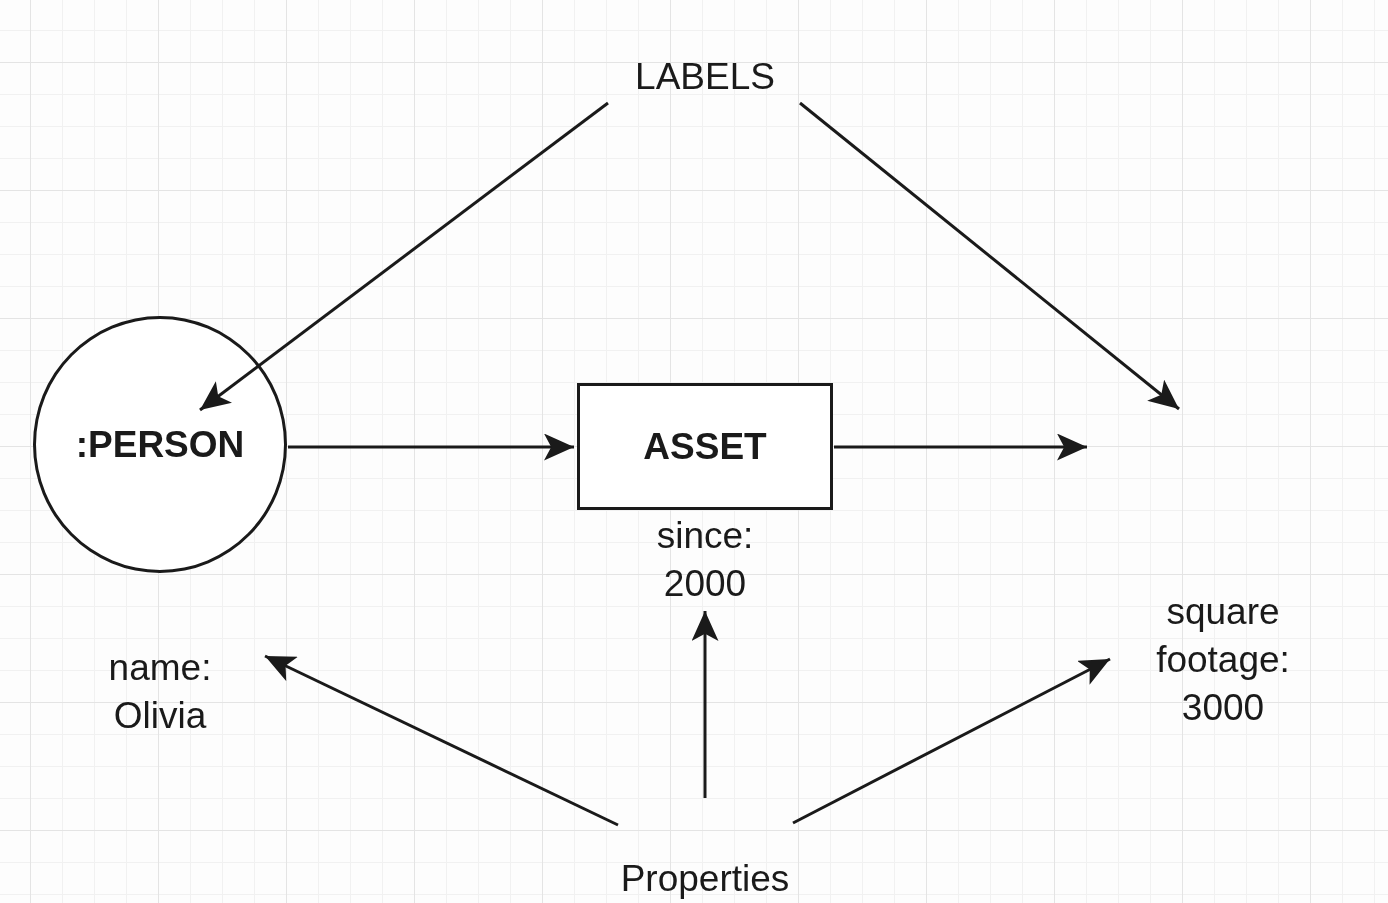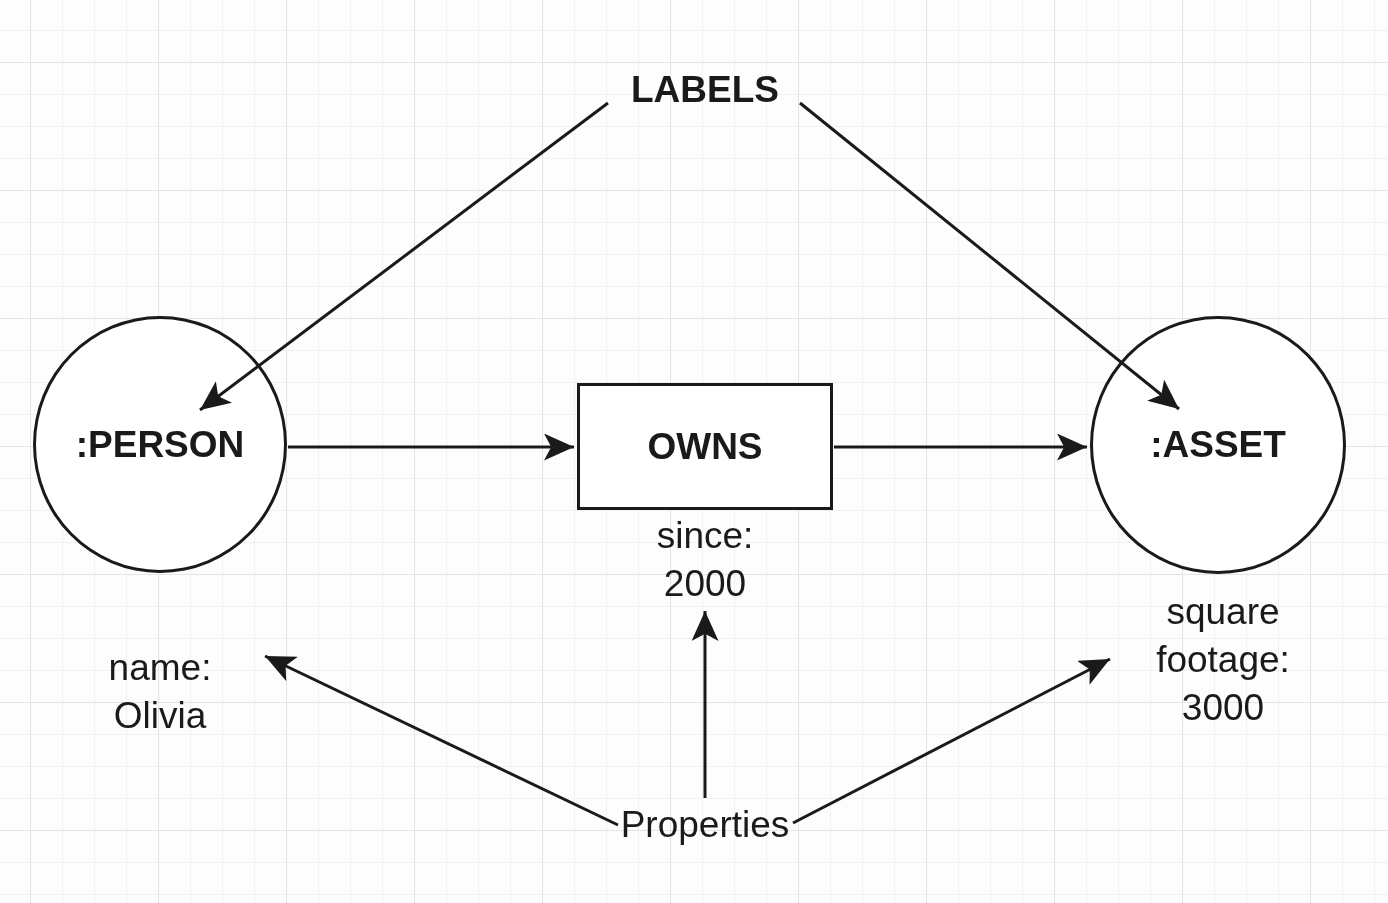--- a/index.html
+++ b/index.html
@@ -60,41 +60,38 @@
   
   .free-text {
     position: absolute;
     transform: translateX(-50%);
     text-align: center;
     font-size: 37px;
     line-height: 48px;
     white-space: pre-line;
     z-index: 3;
   }
-  #labels-title     { left: 705px;  top: 66px; font-weight: bold;  }
+  #labels-title     { left: 705px;  top: 53px;  }
   #person-props     { left: 160px;  top: 644px; }
   #owns-props       { left: 705px;  top: 512px; }
   #asset-props      { left: 1215px; top: 588px; margin-left: 8px; }
-  #properties-title { left: 705px;  top: 801px; }
+  #properties-title { left: 705px;  top: 855px; }
 </style>
 </head>
 <body>
 
 <div class="canvas">
 
   <div class="shape node-circle" id="node-person">
     <span class="shape-label">:PERSON</span>
   </div>
 
-  <div class="shape node-circle" id="node-asset">
-    <span class="shape-label">:ASSET</span>
-  </div>
 
   <div class="shape" id="rel-owns">
-    <span class="shape-label">OWNS</span>
+    <span class="shape-label">ASSET</span>
   </div>
 
   <svg class="arrows" viewBox="0 0 1388 903" xmlns="http://www.w3.org/2000/svg">
     <defs>
       <marker id="arrowhead" markerUnits="strokeWidth" markerWidth="11" markerHeight="9" refX="10" refY="4.5" orient="auto">
         <path d="M0,0 L10,4.5 L0,9 L2.4,4.5 Z" fill="#1a1a1a"></path>
       </marker>
     </defs>
     <line x1="608" y1="103" x2="200" y2="410" stroke="#1a1a1a" stroke-width="3" marker-end="url(#arrowhead)"></line>
     <line x1="800" y1="103" x2="1179" y2="409" stroke="#1a1a1a" stroke-width="3" marker-end="url(#arrowhead)"></line>

